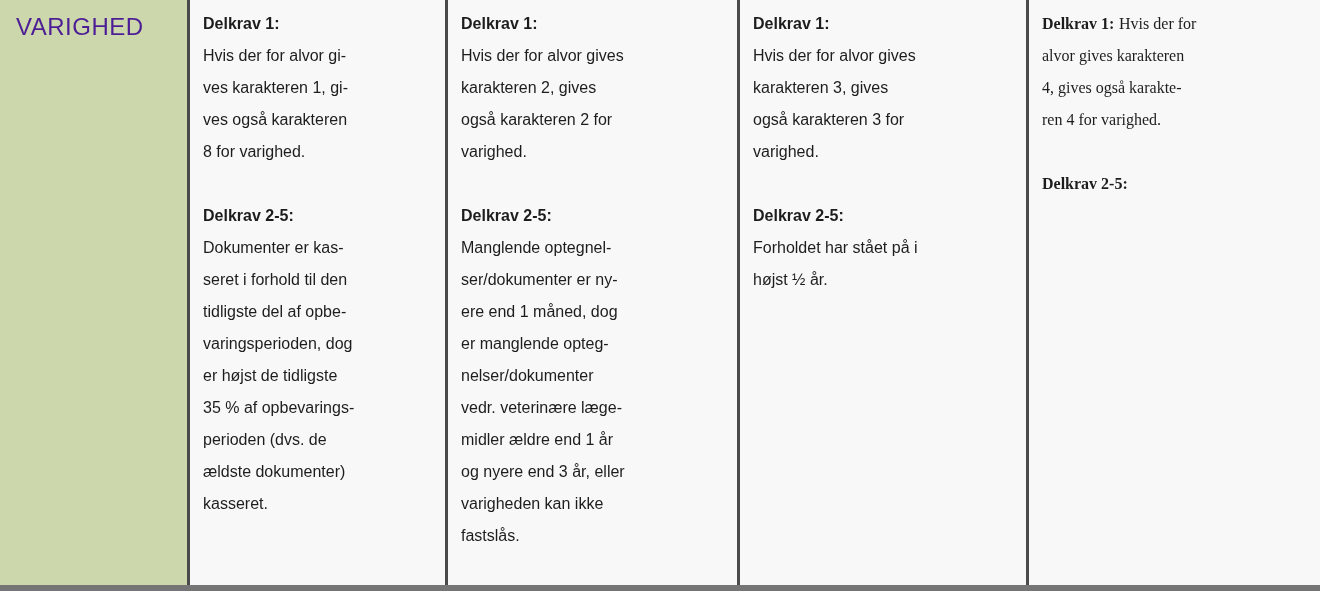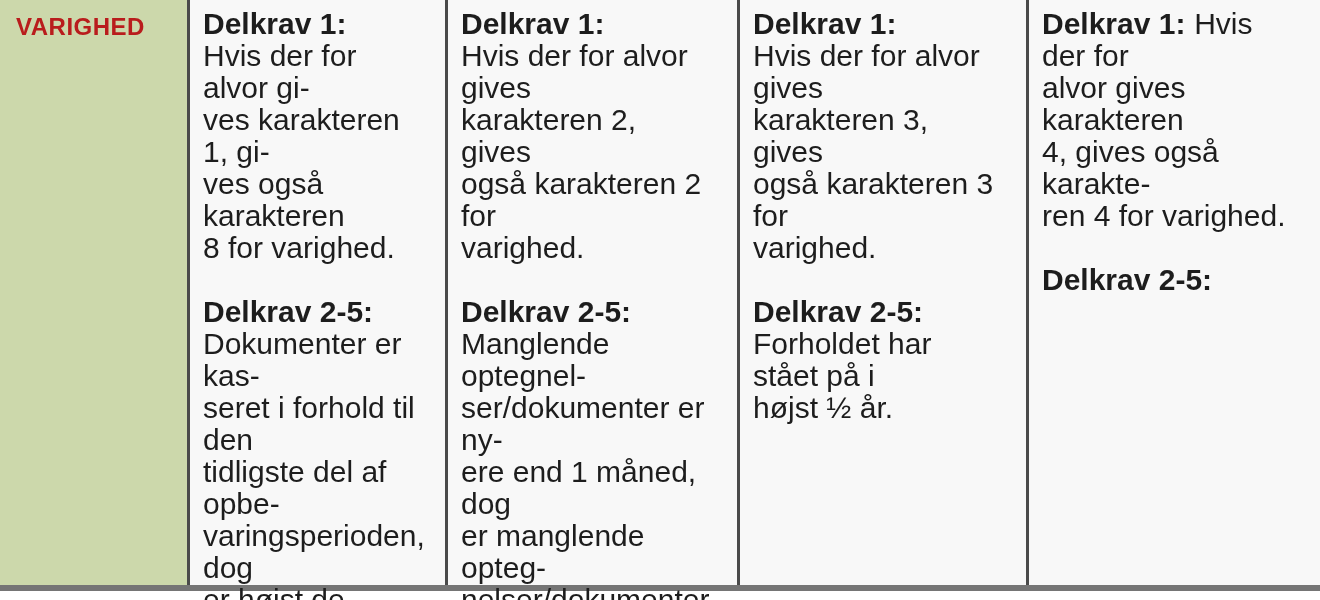--- a/index.html
+++ b/index.html
@@ -24,35 +24,35 @@
     height: 591px;
     border-bottom: 6px solid var(--bottom);
   }
   .row-header-cell {
     width: 190px;
     background: var(--green);
     border-right: 3px solid var(--rule);
     padding: 13px 6px 0 16px;
   }
   .row-header-label {
-    font-weight: bold;
+    font-weight: normal;
     font-size: 24px;
     letter-spacing: 0.5px;
-    color: #b91c1c;
+    color: #4c1d95;
   }
   .grade-col {
     background: var(--cellbg);
     padding: 8px 24px 0 13px;
-    font-size: 30px;
+    font-size: 16px;
     line-height: 32px;
   }
   .grade-col.c1 { width: 258px; border-right: 3px solid var(--rule); }
   .grade-col.c2 { width: 292px; border-right: 3px solid var(--rule); }
   .grade-col.c3 { width: 289px; border-right: 3px solid var(--rule); }
-  .grade-col.c4 { width: 291px; }
+  .grade-col.c4 { width: 291px; font-family: Liberation Serif, serif; }
   .sect { margin-bottom: 32px; }
   .sect-heading { font-weight: bold; }
   .sect-body { white-space: pre-line; }
   .sect.inline .sect-heading { display: inline; margin-right: 0.29em; }
   .sect.inline .sect-body { display: inline; }
 </style>
 </head>
 <body>
 
 <div class="sheet">
@@ -70,21 +70,21 @@
 ves også karakteren
 8 for varighed.</div>
       </div>
       <div class="sect">
         <div class="sect-heading">Delkrav 2-5:</div>
         <div class="sect-body">Dokumenter er kas-
 seret i forhold til den
 tidligste del af opbe-
 varingsperioden, dog
 er højst de tidligste
-10 % af opbevarings-
+35 % af opbevarings-
 perioden (dvs. de
 ældste dokumenter)
 kasseret.</div>
       </div>
     </div>
 
     <div class="grade-col c2">
       <div class="sect">
         <div class="sect-heading">Delkrav 1:</div>
         <div class="sect-body">Hvis der for alvor gives

